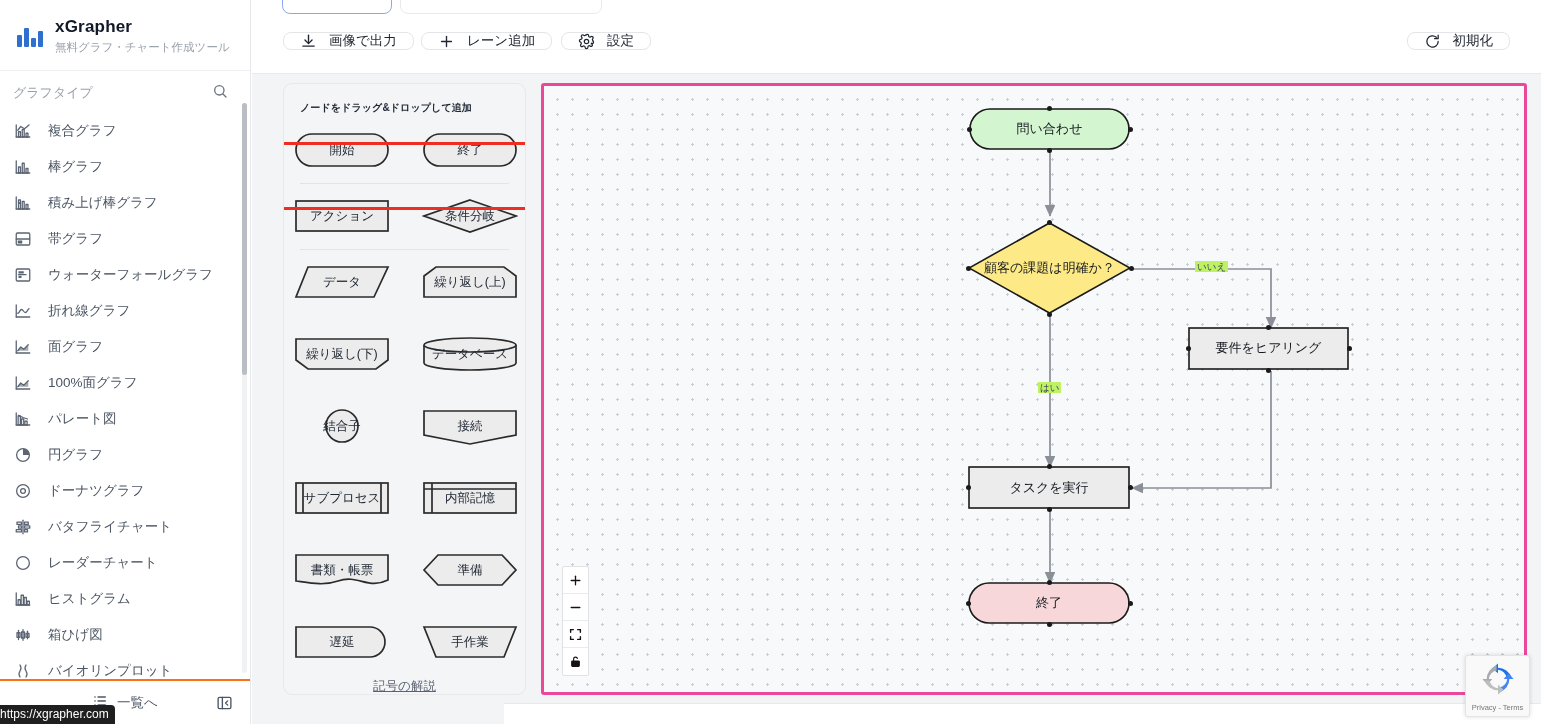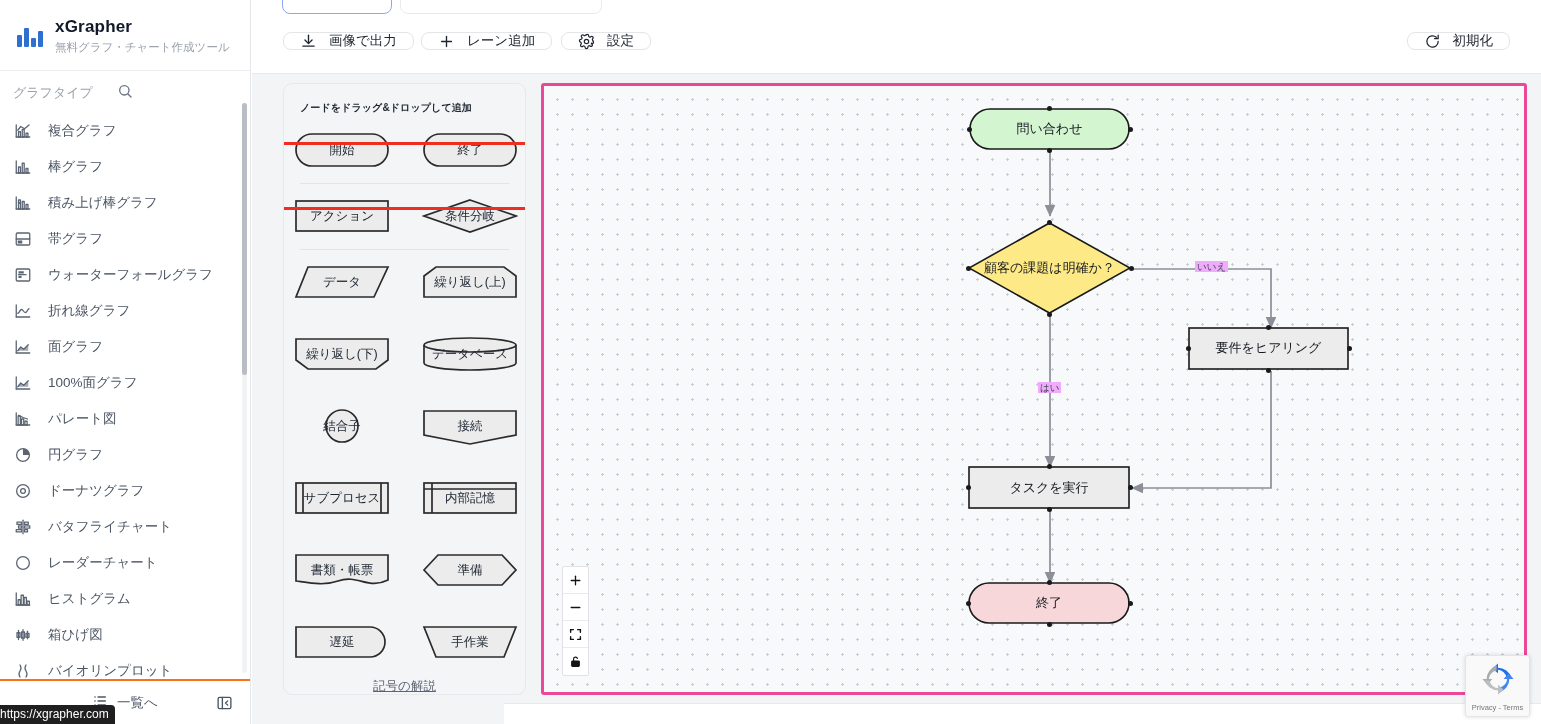--- a/index.html
+++ b/index.html
@@ -31,21 +31,21 @@
   #brand .logo i:nth-child(4) { left: 22px; width: 5px; height: 16px; }
   .brand-text { display: flex; flex-direction: column; justify-content: center; }
   .brand-title { font-size: 17px; font-weight: bold; color: #111827; line-height: 20px; letter-spacing: .2px; }
   .brand-sub { font-size: 11.5px; color: #9aa1ab; line-height: 16px; margin-top: 2px; }
 
   #nav-wrap { position: relative; flex: 1 1 auto; overflow: hidden; }
   #nav {
     position: absolute; inset: 0; padding: 0 0 0 0; overflow: hidden;
   }
   .nav-head {
-    display: flex; align-items: center; justify-content: flex-start;
+    display: flex; align-items: center; justify-content: space-between;
     padding: 12px 22px 10px 13px;
     gap: 24px;
   }
   .nav-head-label { font-size: 13px; color: #9aa1ab; }
   .nav-item {
     display: flex; align-items: center; gap: 16px;
     height: 36px; padding-left: 14px; cursor: pointer;
   }
   .nav-label { font-size: 13.5px; color: #4b5563; white-space: nowrap; }
   .nav-icon { width: 18px; height: 18px; flex: 0 0 auto; color: #5b6472; }
@@ -162,21 +162,21 @@
     position: absolute; inset: 0; display: flex; align-items: center;
     justify-content: center; font-size: 13px; color: #14181f; font-weight: 500;
     pointer-events: none;
   }
   .node svg { position: absolute; inset: 0; display: block; }
   .handle {
     position: absolute; width: 5px; height: 5px; background: #1a1a1a;
     border-radius: 50%; z-index: 5;
   }
   .edge-label {
-    position: absolute; background: #f0abfc; font-size: 9.5px; color: #3a4150;
+    position: absolute; background: #bef264; font-size: 9.5px; color: #3a4150;
     padding: 0 2px; line-height: 11px; white-space: nowrap;
   }
 
   #ctrls {
     position: absolute; left: 18px; bottom: 16px; width: 27px;
     background: #fff; border: 1px solid #e0e2e6; border-radius: 2px;
     overflow: hidden; z-index: 30;
   }
   .ctrl {
     height: 27px; display: flex; align-items: center; justify-content: center;

